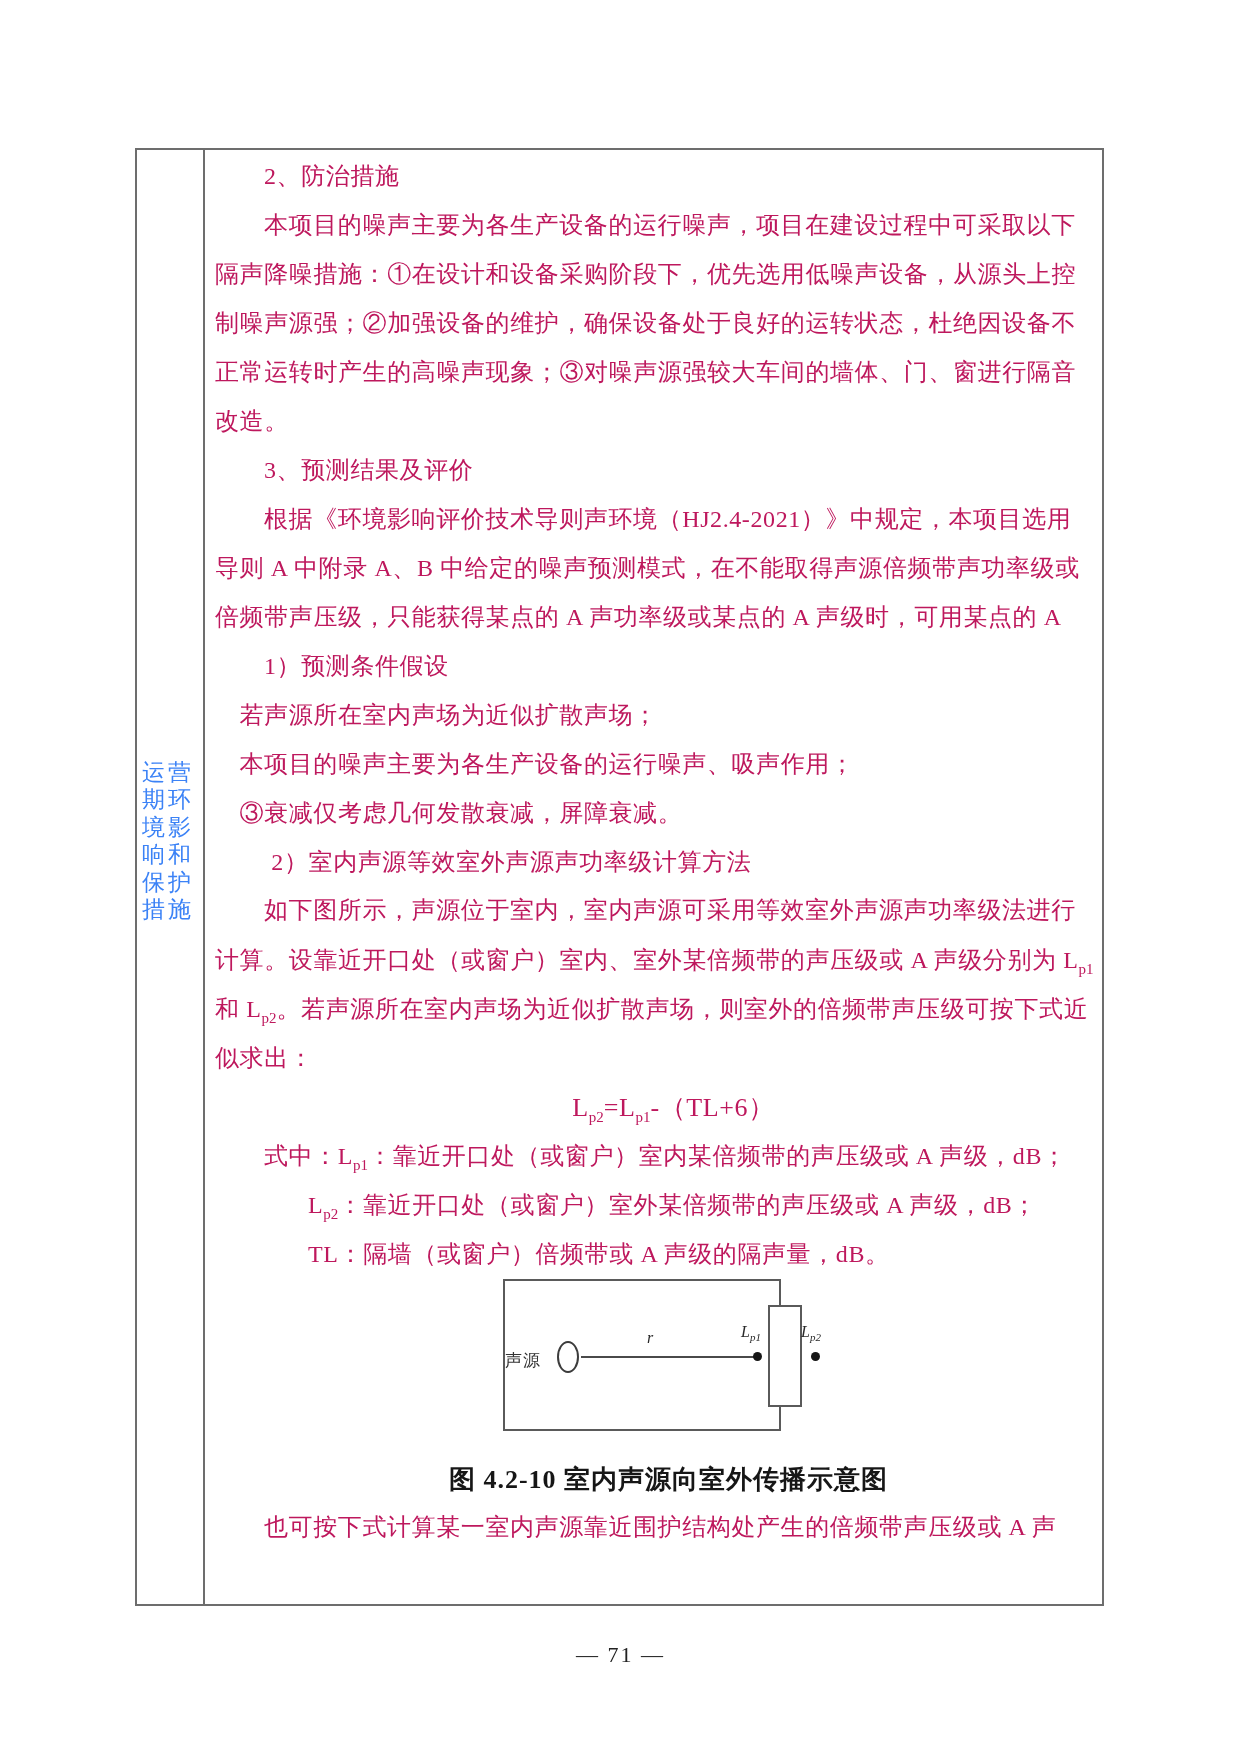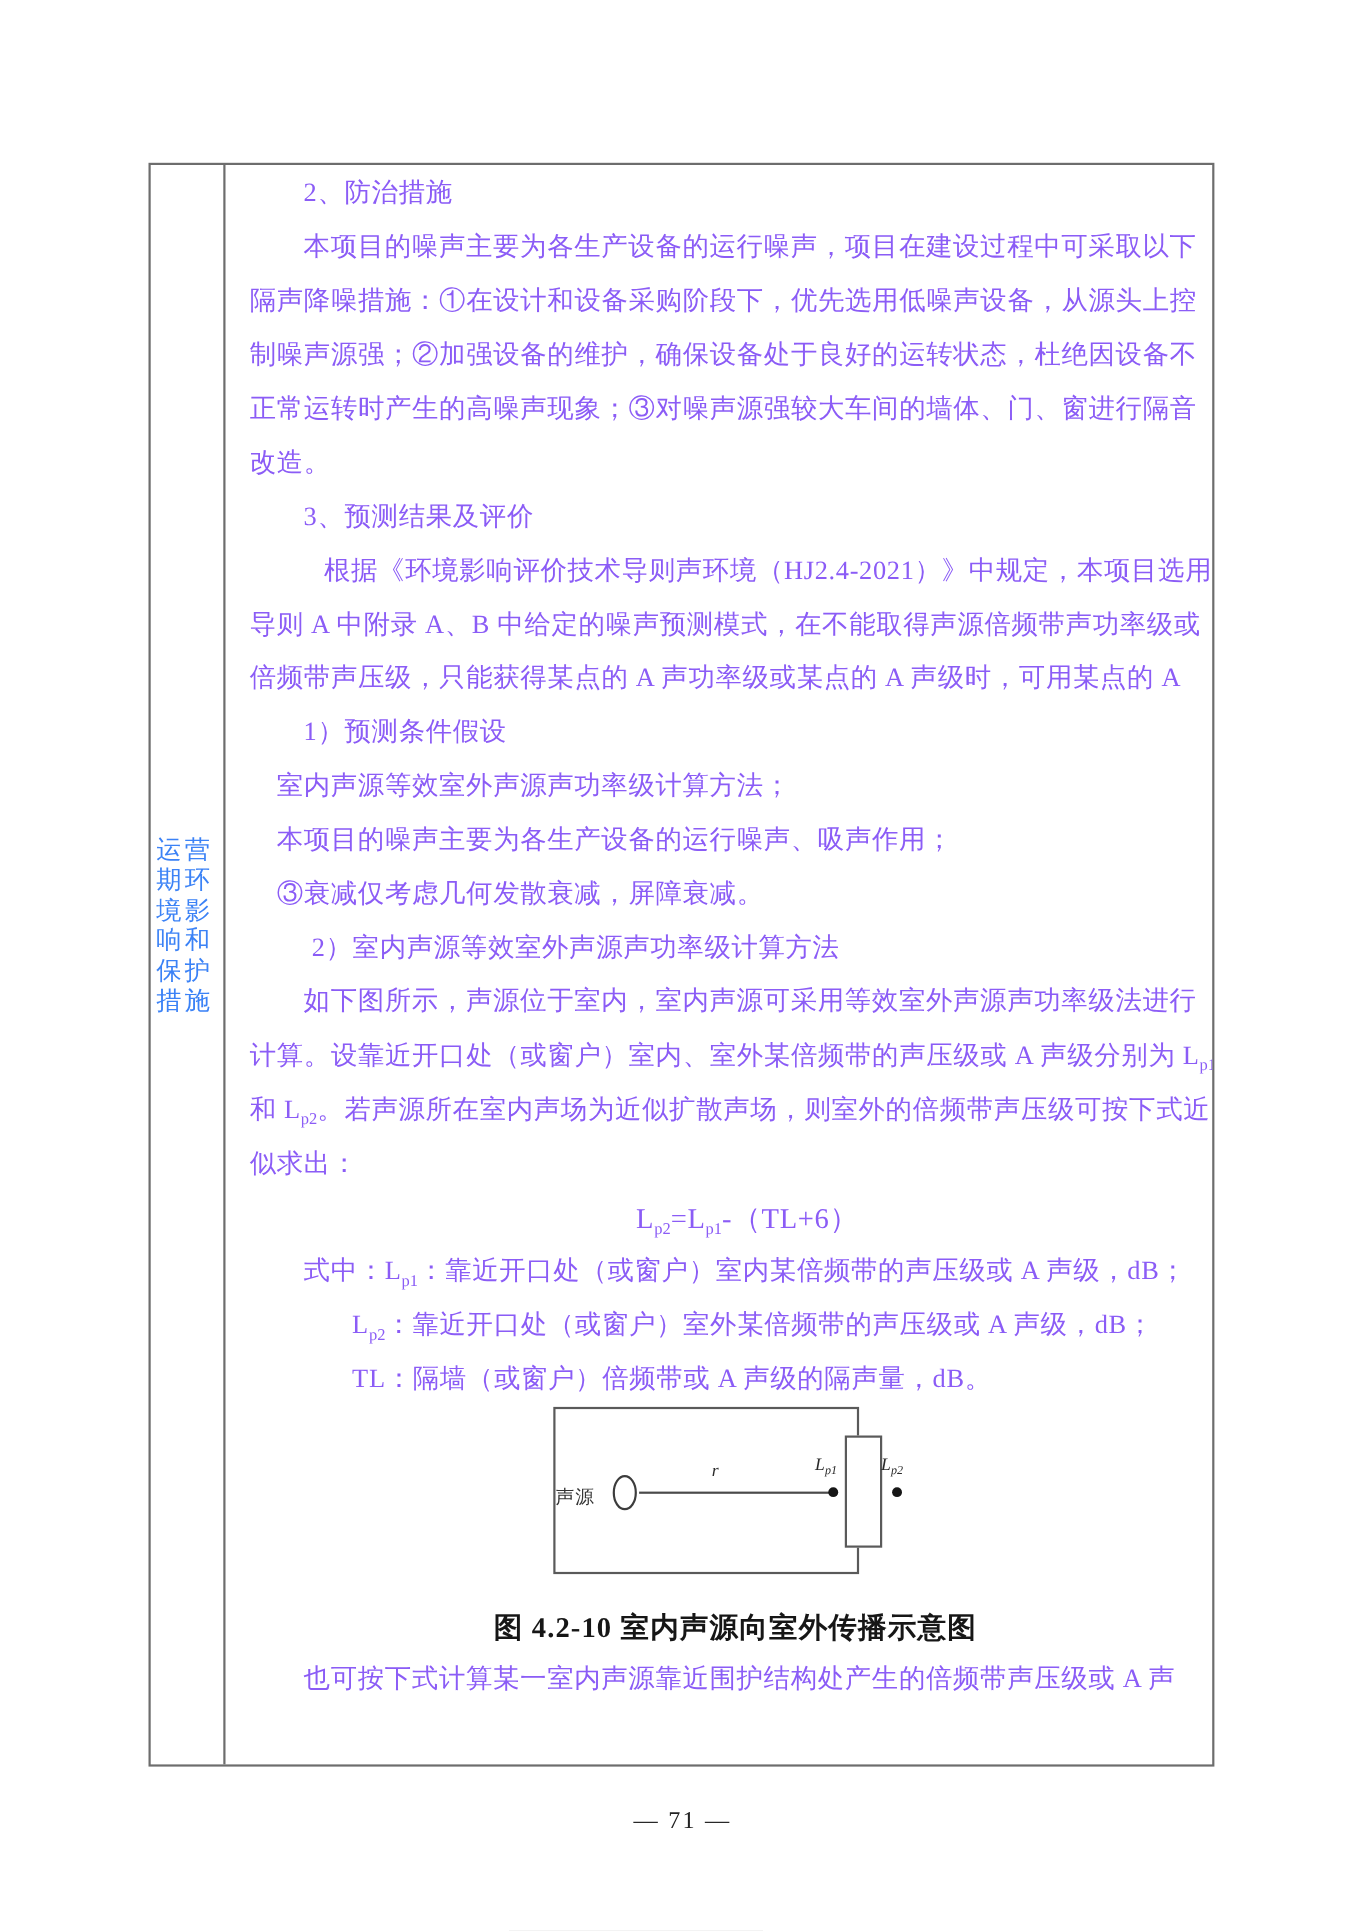--- a/index.html
+++ b/index.html
@@ -39,22 +39,21 @@
   .content-cell{
     flex:1;
     box-sizing:border-box;
     padding:2px 0 0 0;
     overflow:hidden;
   }
   .line{
     height:49px;line-height:49px;
     font-size:24px;letter-spacing:0.6px;
     white-space:nowrap;
-    color:#8b5cf6;
-    margin-left:12px;
+    color:#be185d;
   }
   .line sub{font-size:15px;letter-spacing:0;}
   .line.formula{
     text-align:center;
     padding-left:40px !important;
     font-size:26px;
   }
   
   .figure{
     position:relative;
@@ -137,25 +136,25 @@
     <div class="content-cell">
 
       <div>
           <div class="line" style="padding-left: 59px;">2、防治措施</div>
           <div class="line" style="padding-left: 59px;">本项目的噪声主要为各生产设备的运行噪声，项目在建设过程中可采取以下</div>
           <div class="line" style="padding-left: 10px;">隔声降噪措施：①在设计和设备采购阶段下，优先选用低噪声设备，从源头上控</div>
           <div class="line" style="padding-left: 10px;">制噪声源强；②加强设备的维护，确保设备处于良好的运转状态，杜绝因设备不</div>
           <div class="line" style="padding-left: 10px;">正常运转时产生的高噪声现象；③对噪声源强较大车间的墙体、门、窗进行隔音</div>
           <div class="line" style="padding-left: 10px;">改造。</div>
           <div class="line" style="padding-left: 59px;">3、预测结果及评价</div>
-          <div class="line" style="padding-left: 59px; text-align: right;">根据《环境影响评价技术导则声环境（HJ2.4-2021）》中规定，本项目选用</div>
+          <div class="line" style="padding-left: 59px;">根据《环境影响评价技术导则声环境（HJ2.4-2021）》中规定，本项目选用</div>
           <div class="line" style="padding-left: 10px;">导则 A 中附录 A、B 中给定的噪声预测模式，在不能取得声源倍频带声功率级或</div>
           <div class="line" style="padding-left: 10px;">倍频带声压级，只能获得某点的 A 声功率级或某点的 A 声级时，可用某点的 A</div>
           <div class="line" style="padding-left: 59px;">1）预测条件假设</div>
-          <div class="line" style="padding-left: 34.5px;">室内声源等效室外声源声功率级计算方法；</div>
+          <div class="line" style="padding-left: 34.5px;">若声源所在室内声场为近似扩散声场；</div>
           <div class="line" style="padding-left: 34.5px;">本项目的噪声主要为各生产设备的运行噪声、吸声作用；</div>
           <div class="line" style="padding-left: 34.5px;">③衰减仅考虑几何发散衰减，屏障衰减。</div>
           <div class="line" style="padding-left: 66.35px;">2）室内声源等效室外声源声功率级计算方法</div>
           <div class="line" style="padding-left: 59px; font-family: Liberation Mono, monospace;">如下图所示，声源位于室内，室内声源可采用等效室外声源声功率级法进行</div>
           <div class="line" style="padding-left: 10px;">计算。设靠近开口处（或窗户）室内、室外某倍频带的声压级或 A 声级分别为 L<sub>p1</sub></div>
           <div class="line" style="padding-left: 10px;">和 L<sub>p2</sub>。若声源所在室内声场为近似扩散声场，则室外的倍频带声压级可按下式近</div>
           <div class="line" style="padding-left: 10px;">似求出：</div>
           <div class="line formula" style="padding-left: 10px;">L<sub>p2</sub>=L<sub>p1</sub>-（TL+6）</div>
           <div class="line" style="padding-left: 59px;">式中：L<sub>p1</sub>：靠近开口处（或窗户）室内某倍频带的声压级或 A 声级，dB；</div>
           <div class="line" style="padding-left: 103.1px;">L<sub>p2</sub>：靠近开口处（或窗户）室外某倍频带的声压级或 A 声级，dB；</div>

